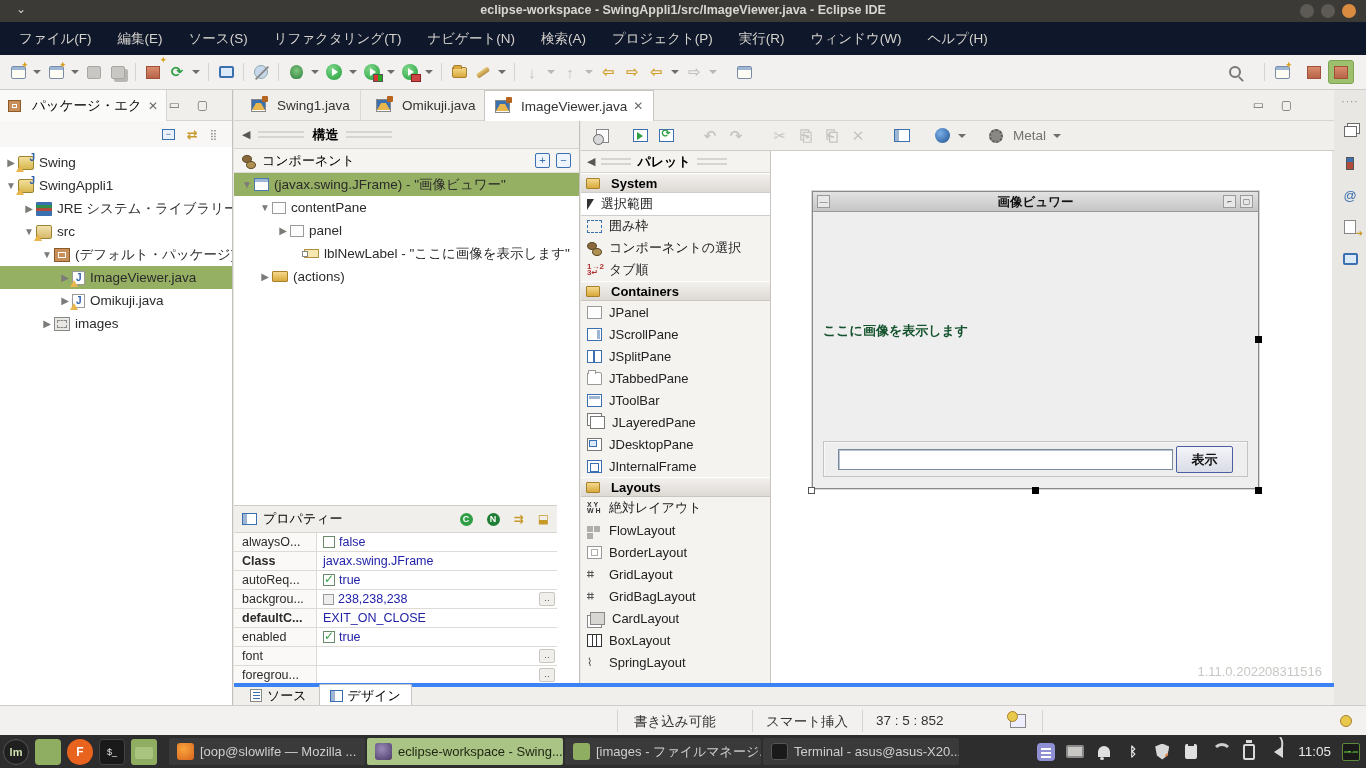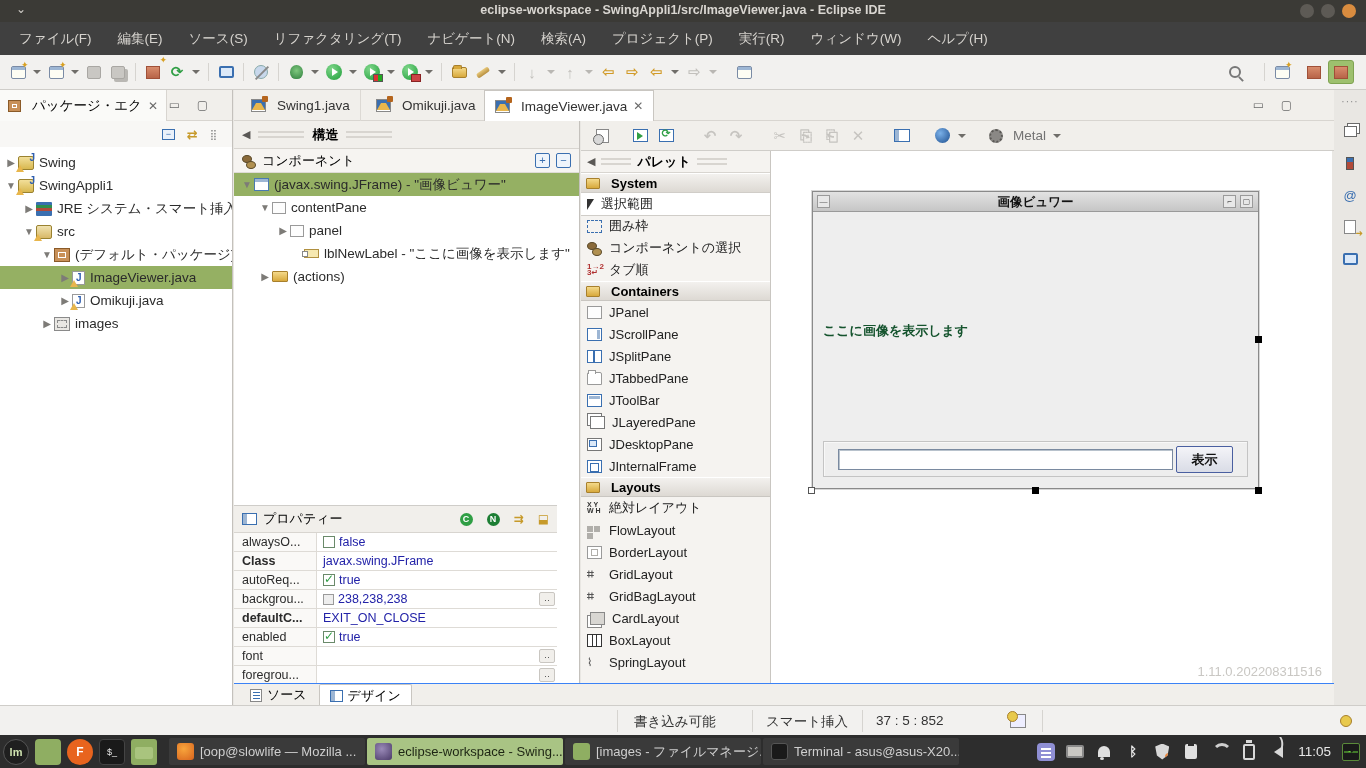--- a/index.html
+++ b/index.html
@@ -9,21 +9,21 @@
 
   
   #titlebar { left:0; top:0; width:1366px; height:22px; background:#3b3a36; color:#d9d6d1; }
   #titlebar .title { position:absolute; left:0; right:0; top:3px; text-align:center; font-size:12.5px; font-weight:bold; }
   #titlebar .chev { position:absolute; left:16px; top:2px; color:#cfccc7; font-size:12px; }
   .winbtn { position:absolute; top:4px; width:14px; height:14px; border-radius:50%; }
   #wb-min { right:52px; background:#5d5a55; }
   #wb-max { right:31px; background:#5d5a55; }
   #wb-close { right:10px; background:#d98c3f; }
 
-  #menubar { left:0; top:22px; width:1366px; height:33px; background:#404040; color:#d6d3ce; display:flex; align-items:center; padding-left:6px; }
+  #menubar { left:0; top:22px; width:1366px; height:33px; background:#0f172a; color:#d6d3ce; display:flex; align-items:center; padding-left:6px; }
   #menubar .mi { padding:0 13px; line-height:33px; font-size:13.5px; cursor:default; }
 
   
   #toolbar { left:0; top:55px; width:1366px; height:35px; background:#f2f1ef; border-bottom:1px solid #cfcdc9; display:flex; align-items:center; padding:0 6px; }
   .tbi { width:20px; height:20px; margin:0 2px; border-radius:3px; position:relative; display:flex; align-items:center; justify-content:center; font-size:13px; }
   .tbsep { width:1px; height:18px; background:#d6d4d0; margin:0 5px; }
   .dd { width:0; height:0; border-left:4px solid transparent; border-right:4px solid transparent; border-top:4px solid #6f6d69; margin:0 3px; }
   .dd.dis { border-top-color:#b9b7b3; }
   .ic-sq { width:15px; height:13px; border:1px solid #7a8ba5; background:#fdfdf4; border-radius:2px; position:relative; }
   .ic-sq::before { content:""; position:absolute; left:0; top:0; right:0; height:3px; background:#9db6d4; }
@@ -118,21 +118,21 @@
   .prow { display:flex; height:19px; border-bottom:1px solid #dedbd6; align-items:center; font-size:12.5px; }
   .pname { width:83px; padding-left:8px; border-right:1px solid #dedbd6; color:#2b2b2b; flex:none; height:100%; display:flex; align-items:center; background:#faf9f7; }
   .pname.b { font-weight:bold; }
   .pval { flex:1; padding-left:6px; color:#2222a8; display:flex; align-items:center; gap:4px; height:100%; position:relative; }
   .chk { width:12px; height:12px; border:1px solid #6a8a6a; background:#fff; position:relative; flex:none; }
   .chk.on::before { content:"✓"; position:absolute; left:0px; top:-3px; color:#2f9e44; font-weight:bold; font-size:12px; }
   .swatch { width:11px; height:11px; border:1px solid #9a9a9a; background:#eeeeee; flex:none; }
   .ellip { position:absolute; right:2px; top:2px; width:16px; height:14px; background:#f1efeb; border:1px solid #c9c6c1; border-radius:2px; font-size:9px; line-height:11px; text-align:center; color:#555; }
 
   
-  #bottomtabs { left:234px; top:593px; width:1100px; height:22px; background:#f1efeb; border-top:1px solid #3b82f6; display:flex; align-items:flex-start; padding-left:6px; gap:2px; }
+  #bottomtabs { left:234px; top:593px; width:1100px; height:22px; background:#f1efeb; border-top:4px solid #3b82f6; display:flex; align-items:center; padding-left:6px; gap:2px; }
   .btab { display:flex; align-items:center; gap:5px; padding:2px 10px 3px; font-size:13px; }
   .btab.active { background:#fff; border:1px solid #c9c6c1; border-bottom:none; border-radius:2px 2px 0 0; }
   .ic-srcpage { width:12px; height:13px; background:#fff; border:1px solid #888; position:relative; }
   .ic-srcpage::before { content:""; position:absolute; left:2px; top:2px; width:7px; height:1px; background:#3a6fb0; box-shadow:0 3px 0 #3a6fb0, 0 6px 0 #3a6fb0; }
   .ic-design { width:13px; height:12px; border:1px solid #3a6fb0; background:linear-gradient(90deg,#9db6d4 4px,#fff 4px); }
 
   
   #designbar { left:581px; top:31px; width:753px; height:30px; background:#f1efeb; border-bottom:1px solid #cfcdc9; display:flex; align-items:center; padding-left:8px; }
   .dbi { width:22px; height:20px; margin:0 2px; display:flex; align-items:center; justify-content:center; position:relative; }
   .ic-clockpage { width:13px; height:14px; background:#fff; border:1px solid #888; position:relative; }
@@ -391,21 +391,21 @@
       <div class="trow">
         <span class="sp" style="width:4px"></span>
           <span class="tw">▼</span>
         <span class="ti ti-proj warnbdg"></span>
         <span>SwingAppli1</span>
       </div>
       <div class="trow">
         <span class="sp" style="width:22px"></span>
           <span class="tw">▶</span>
         <span class="ti ti-lib"></span>
-        <span>JRE システム・スマート挿入</span>
+        <span>JRE システム・ライブラリー</span>
       </div>
       <div class="trow">
         <span class="sp" style="width:22px"></span>
           <span class="tw">▼</span>
         <span class="ti ti-src warnbdg"></span>
         <span>src</span>
       </div>
       <div class="trow">
         <span class="sp" style="width:40px"></span>
           <span class="tw">▼</span>

